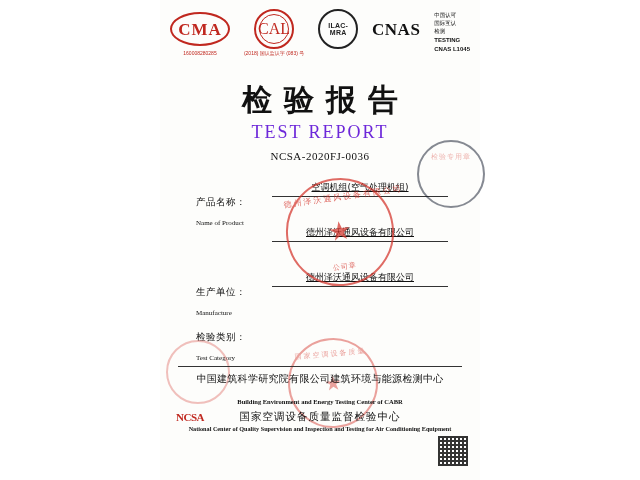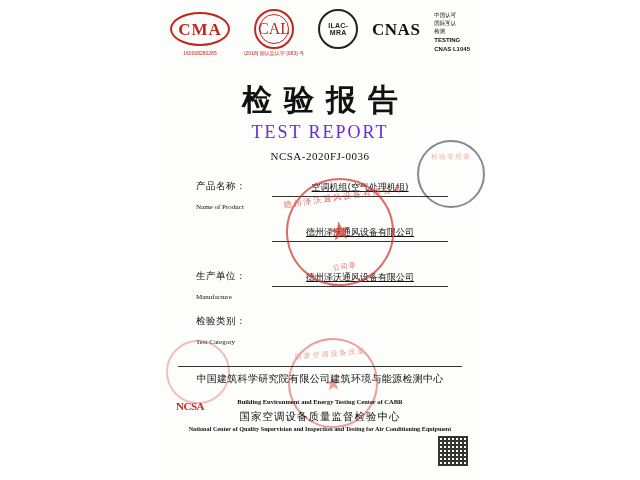--- a/index.html
+++ b/index.html
@@ -195,21 +195,21 @@
     top: 180px;
     width: 252px;
   }
   .field-row {
     position: relative;
     height: 45px;
   }
   .field-label {
     position: absolute;
     left: 0;
-    top: 0;
+    top: 16px;
     width: 74px;
   }
   .label-cn {
     font-size: 9.5px;
     color: #111;
     font-family: "DejaVu Sans", sans-serif;
     letter-spacing: 0.5px;
     white-space: nowrap;
   }
   .label-en {
@@ -276,21 +276,21 @@
     font-size: 6.2px;
     font-family: "Liberation Serif", serif;
     color: #111;
     font-weight: bold;
   }
 
   
   .ncsa-logo {
     position: absolute;
     left: 176px;
-    top: 400px;
+    top: 411px;
     font-family: "Liberation Serif", serif;
     font-size: 11px;
     color: #c0281f;
     font-weight: bold;
     letter-spacing: -0.5px;
   }
 
   
   .qr {
     position: absolute;

